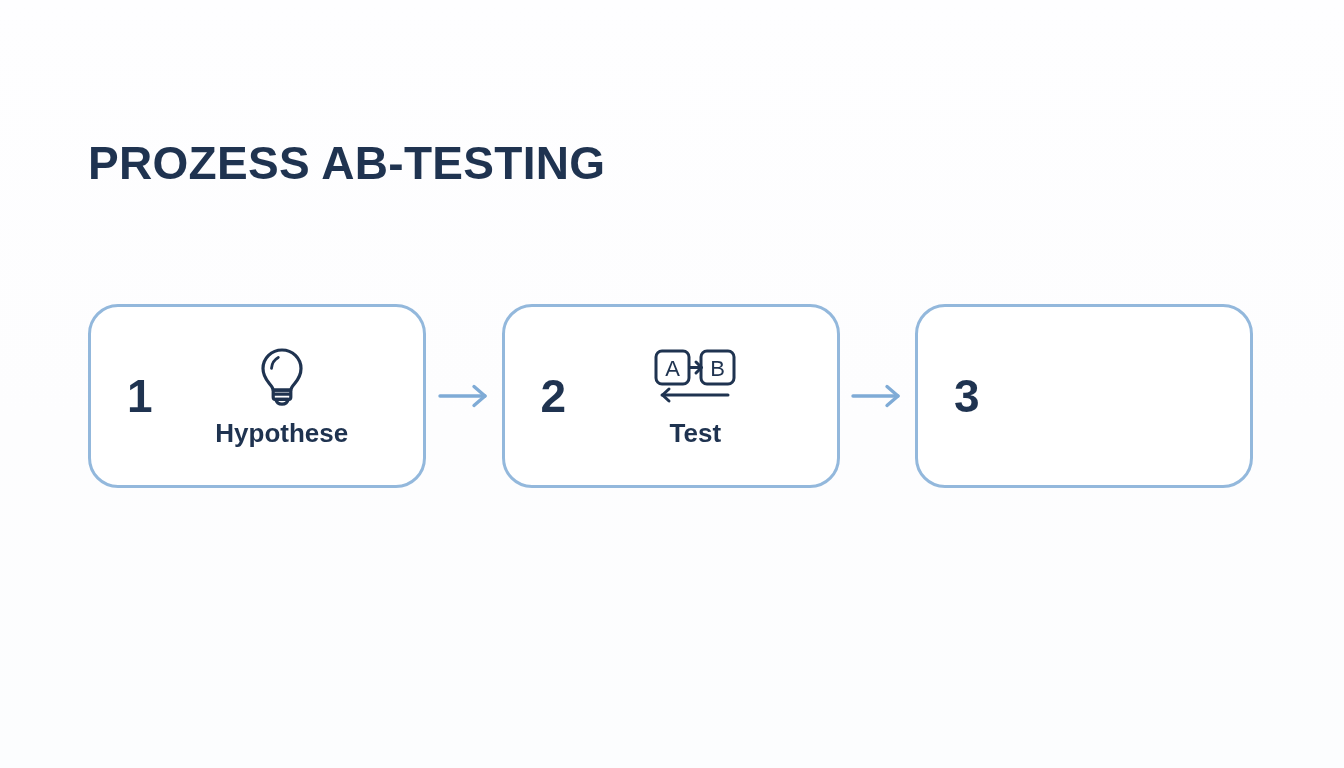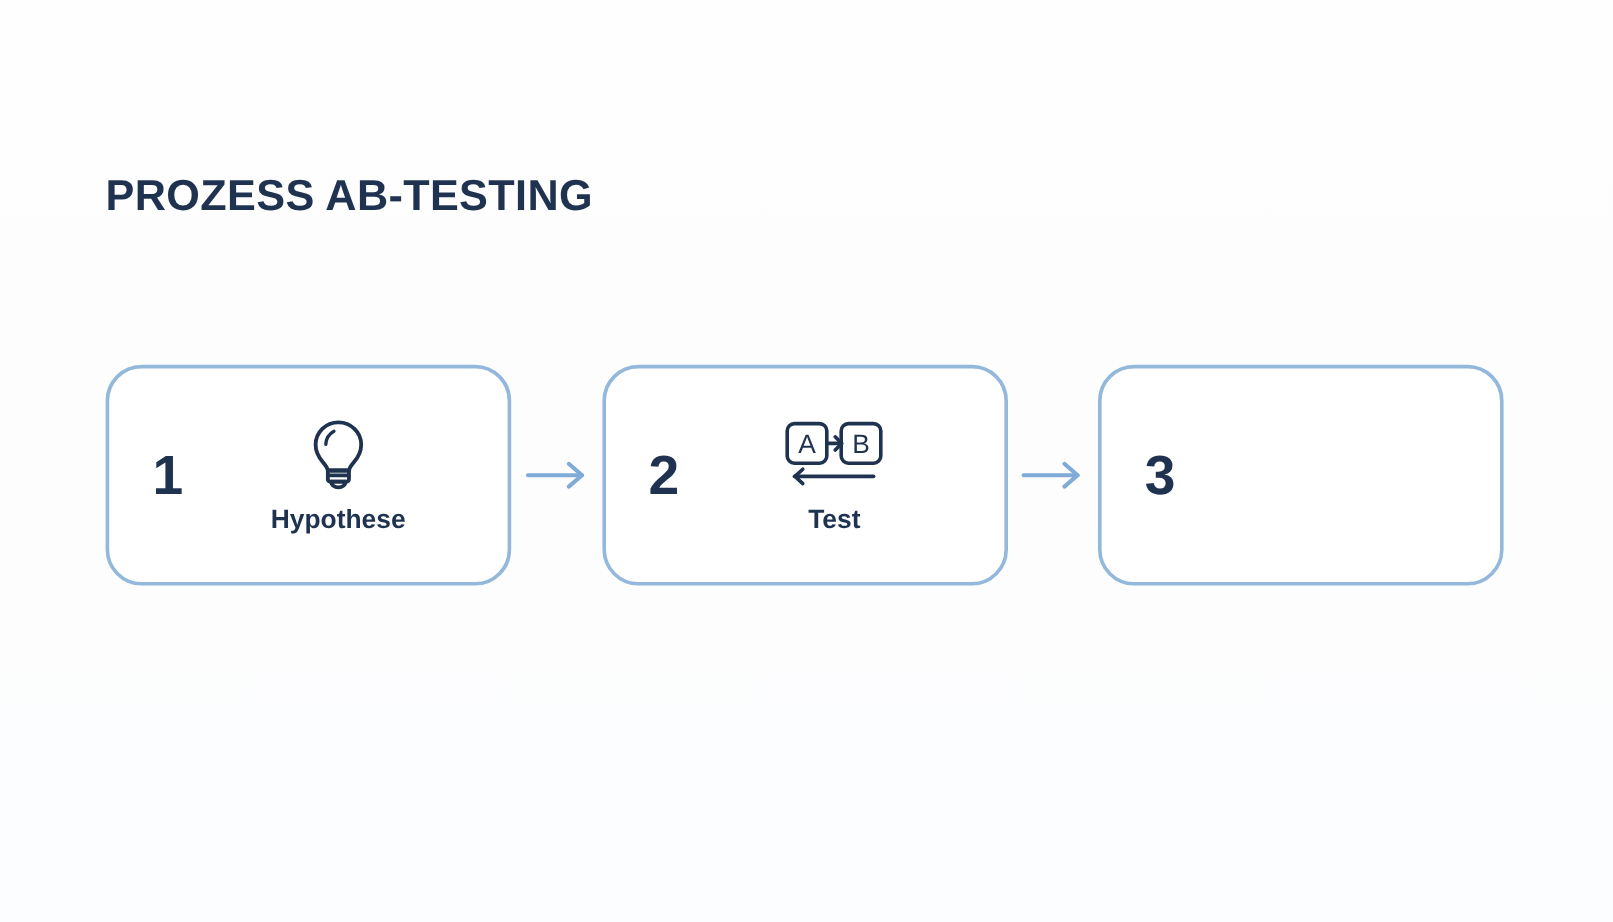--- a/index.html
+++ b/index.html
@@ -21,21 +21,21 @@
     width: 1344px;
     height: 768px;
     background: linear-gradient(180deg, #fefeff 0%, #fdfdfe 55%, #fcfdfe 100%);
   }
 
   
   .slide-title {
     position: absolute;
     left: 88px;
     top: 138px;
-    font-size: 36px;
+    font-size: 46px;
     font-weight: 700;
     letter-spacing: 0.3px;
     color: #1f3350;
     line-height: 50px;
     white-space: nowrap;
   }
 
   
   .flow {
     position: absolute;
@@ -82,21 +82,21 @@
   }
 
   .step-icon {
     display: block;
     height: 62px;
     line-height: 0;
   }
   .step-icon svg { display: block; }
 
   .step-label {
-    font-size: 22px;
+    font-size: 26px;
     font-weight: 700;
     color: #1f3350;
     line-height: 1;
     white-space: nowrap;
   }
 
   
   .connector {
     flex: 0 0 auto;
     width: 72px;

